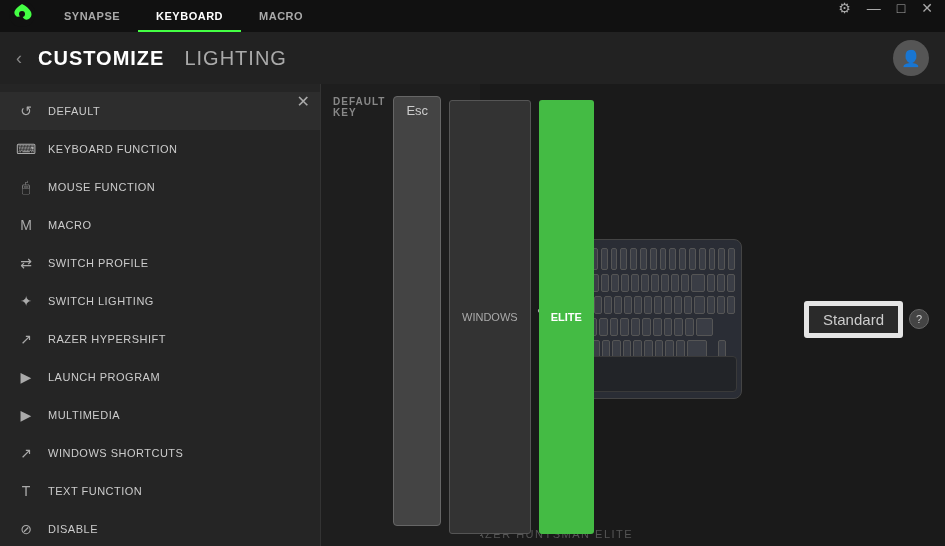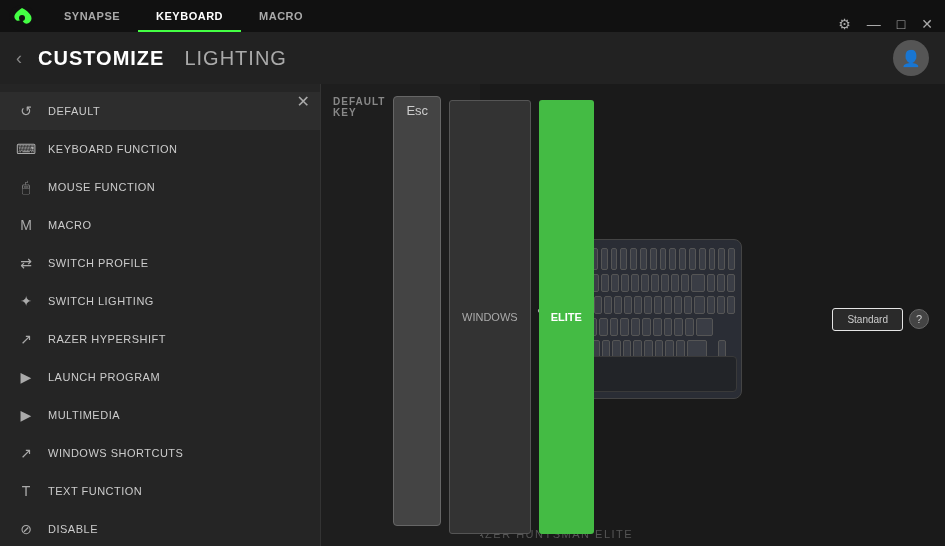--- a/index.html
+++ b/index.html
@@ -9,21 +9,21 @@
       background: #1a1a1a;
       font-family: 'Segoe UI', Arial, sans-serif;
       color: #ccc;
       overflow: hidden;
       font-size: 12px;
     }
 
     
     .title-bar {
       display: flex;
-      align-items: flex-end;
+      align-items: flex-start;
       background: #111;
       height: 32px;
       padding: 0 8px;
     }
     .title-bar-logo {
       width: 28px;
       height: 28px;
       margin-right: 10px;
     }
     .title-bar-nav {
@@ -339,24 +339,24 @@
     .keyboard-bottom-bar {
       width: 370px;
       display: flex;
       align-items: center;
       justify-content: space-between;
       margin-top: 8px;
       padding: 0 4px;
     }
     .standard-btn {
       background: #2a2a2a;
-      border: 1px solid #e5e5e5;
+      border: 5px solid #e5e5e5;
       color: #ccc;
       padding: 5px 14px;
-      font-size: 10px;
+      font-size: 15px;
       border-radius: 3px;
       cursor: pointer;
     }
     .info-btn {
       background: #444;
       border: 1px solid #666;
       color: #ccc;
       width: 20px;
       height: 20px;
       border-radius: 50%;

